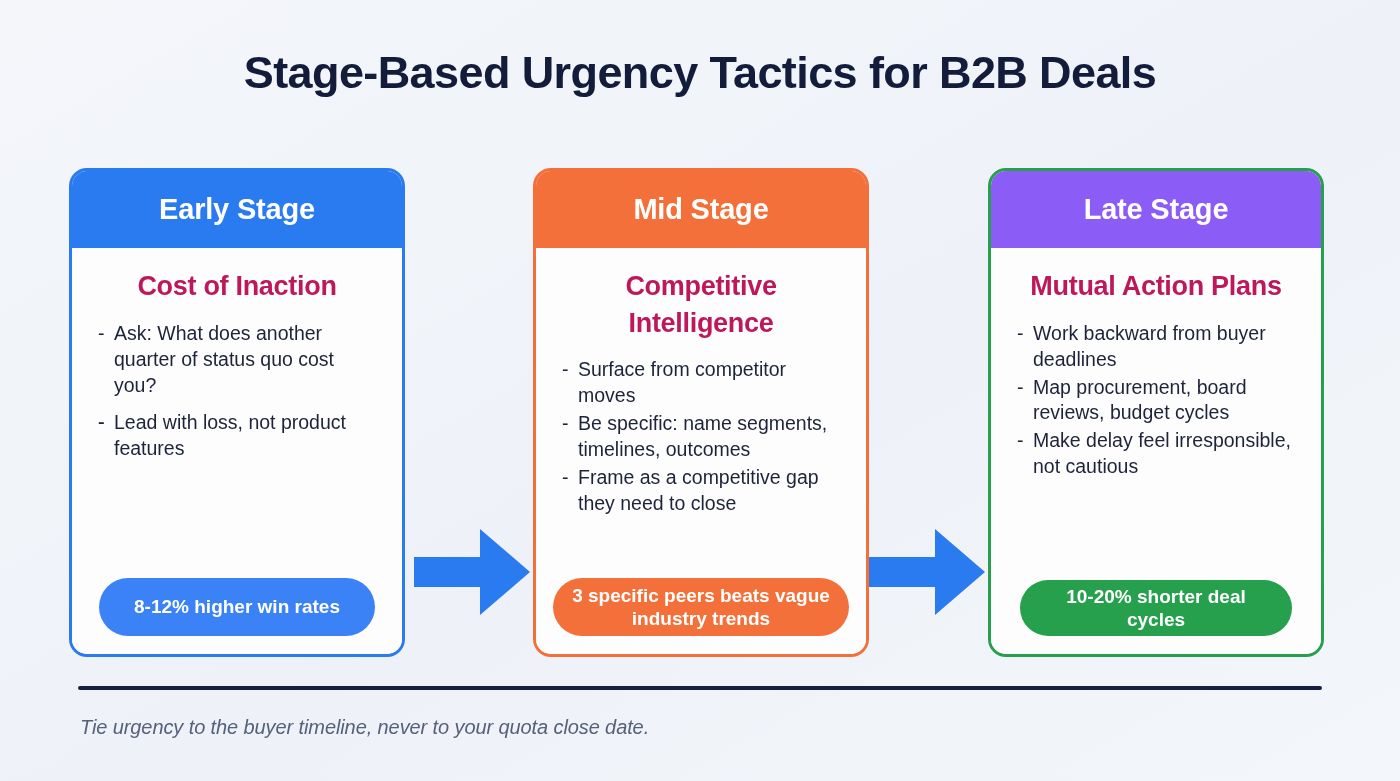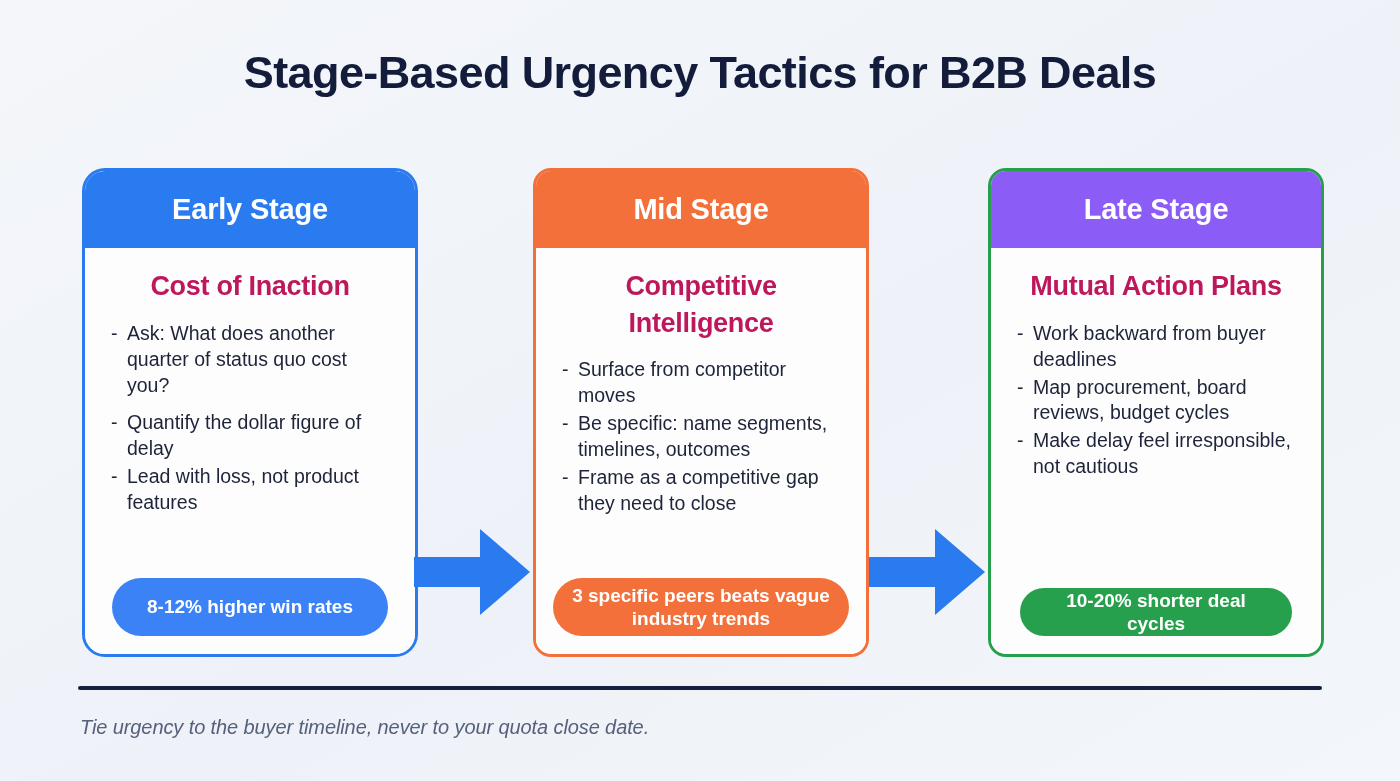--- a/index.html
+++ b/index.html
@@ -49,21 +49,21 @@
     height: 489px;
     background: #fdfdfd;
     border-radius: 18px;
     border-style: solid;
     border-width: 3px;
     overflow: hidden;
     display: flex;
     flex-direction: column;
   }
 
-  .stage-card.card-0 { left: 82px;  border-color: #2a7bf0; border-radius: 23px; }
+  .stage-card.card-0 { left: 69px;  border-color: #2a7bf0; }
   .stage-card.card-1 { left: 533px; border-color: #f4703a; }
   .stage-card.card-2 { left: 988px; border-color: #27a04e; }
 
   .card-header {
     height: 77px;
     flex: 0 0 77px;
     display: flex;
     align-items: center;
     justify-content: center;
     color: #ffffff;
@@ -126,21 +126,21 @@
     font-weight: bold;
     text-align: center;
     line-height: 1.22;
     display: flex;
     align-items: center;
     justify-content: center;
     padding: 10px 18px;
   }
   .card-0 .badge { background: #3b82f6; width: 276px; height: 58px; }
   .card-1 .badge { background: #f4703a; width: 296px; height: 58px; }
-  .card-2 .badge { background: #27a04e; width: 272px; height: 48px; }
+  .card-2 .badge { background: #27a04e; width: 272px; height: 56px; }
 
   
   .flow-arrow {
     position: absolute;
     top: 355px;
     width: 118px;
     height: 98px;
   }
   .flow-arrow.arrow-0 { left: 414px; }
   .flow-arrow.arrow-1 { left: 869px; }
@@ -183,21 +183,20 @@
       </div>
       <div class="card-body">
         <div class="card-heading">Cost of Inaction</div>
         <ul class="bullet-list">
           <li class="bullet-item">
             <span class="dash">-</span>
             <span>Ask: What does another quarter of status quo cost you?</span>
           </li>
           <li class="bullet-item">
             <span class="dash">-</span>
-            <span>Quantify the dollar figure of delay</span>
           </li>
           <li class="bullet-item">
             <span class="dash">-</span>
             <span>Lead with loss, not product features</span>
           </li>
         </ul>
         <div class="badge">8-12% higher win rates</div>
       </div>
     </div>
 

